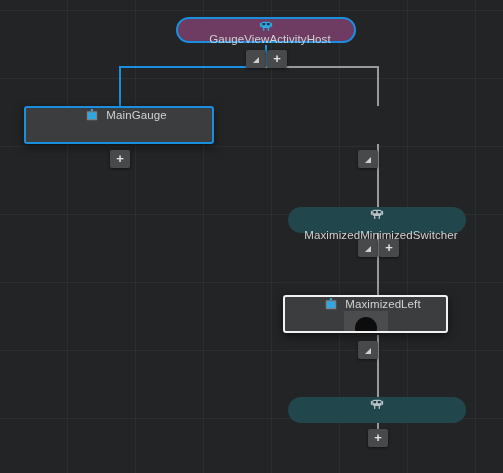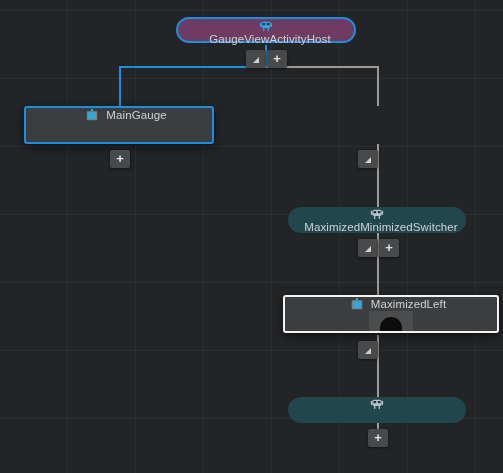--- a/index.html
+++ b/index.html
@@ -218,21 +218,21 @@
 
   <div class="minibtn" style="left:110px; top:150px;">
     <span class="plusglyph">+</span>
   </div>
 
 
   <div class="minibtn" style="left:358px; top:150px;">
     <span class="tri"></span>
   </div>
 
-  <div class="node pill teal" style="left:288px; top:207px; width:178px;">
+  <div class="node pill teal" style="left:288px; top:207px; width:178px;gap:8px;">
     <span class="icon">
       <svg width="14" height="14" viewBox="0 0 16 16">
         <rect x="2.5" y="3" width="11" height="7.4" rx="2.4" fill="#b9c3c7"></rect>
         <rect x="3.9" y="4.6" width="3.2" height="2.6" rx="0.5" fill="#17383f"></rect>
         <rect x="8.9" y="4.6" width="3.2" height="2.6" rx="0.5" fill="#17383f"></rect>
         <rect x="4.6" y="10.4" width="1.5" height="3.2" fill="#b9c3c7"></rect>
         <rect x="9.9" y="10.4" width="1.5" height="3.2" fill="#b9c3c7"></rect>
         <rect x="1" y="4.4" width="1.3" height="4.6" rx="0.6" fill="#b9c3c7"></rect>
         <rect x="13.7" y="4.4" width="1.3" height="4.6" rx="0.6" fill="#b9c3c7"></rect>
       </svg>
@@ -240,21 +240,21 @@
     <span class="node-label">MaximizedMinimizedSwitcher</span>
   </div>
 
   <div class="minibtn" style="left:358px; top:239px;">
     <span class="tri"></span>
   </div>
   <div class="minibtn" style="left:379px; top:239px;">
     <span class="plusglyph">+</span>
   </div>
 
-  <div class="node rect sel-white" style="left:283px; top:295px; width:216px;">
+  <div class="node rect sel-white" style="left:283px; top:295px; width:165px;">
     <div class="node-body">
       <span class="icon">
         <svg width="14" height="14" viewBox="0 0 16 16">
           <rect x="6.6" y="1.2" width="2.6" height="2.4" fill="#2ea8e0"></rect>
           <rect x="2" y="3.6" width="12" height="10.4" rx="1" fill="#7d8184"></rect>
           <rect x="3.4" y="5" width="9.2" height="7.6" fill="#2ea8e0"></rect>
         </svg>
       </span>
       <span class="node-label">MaximizedLeft</span>
     </div>

